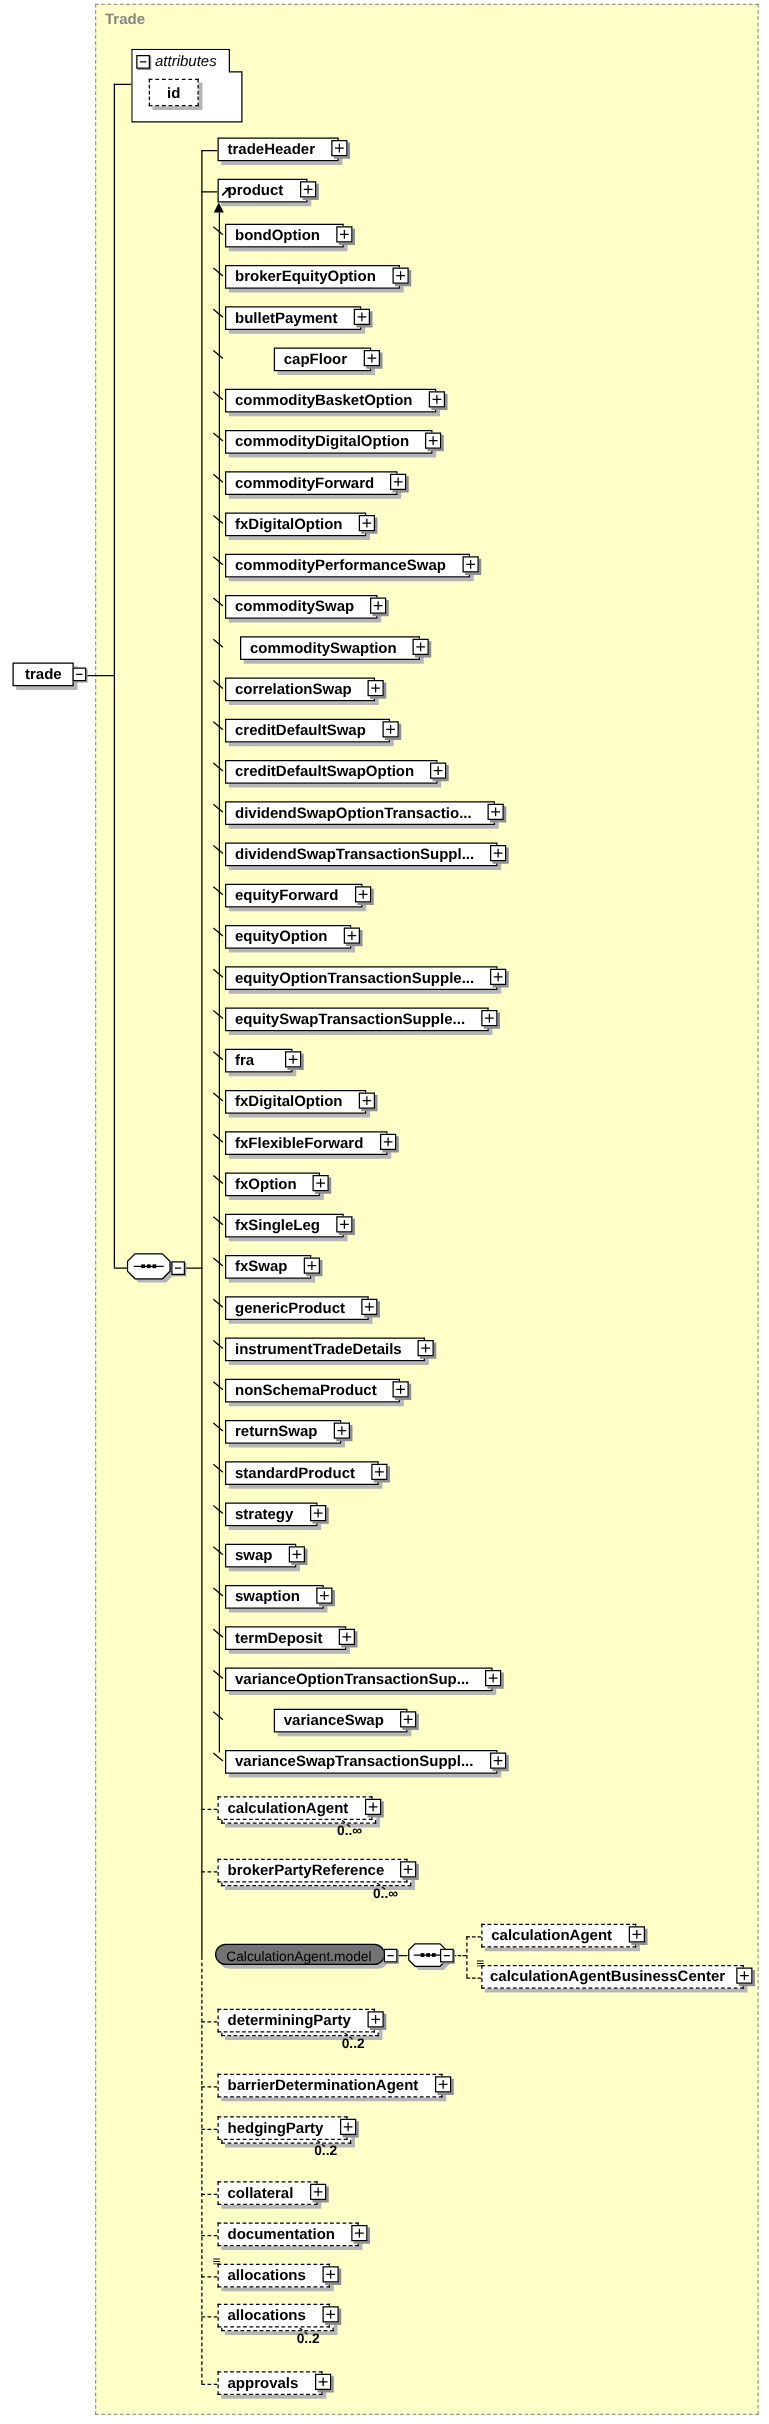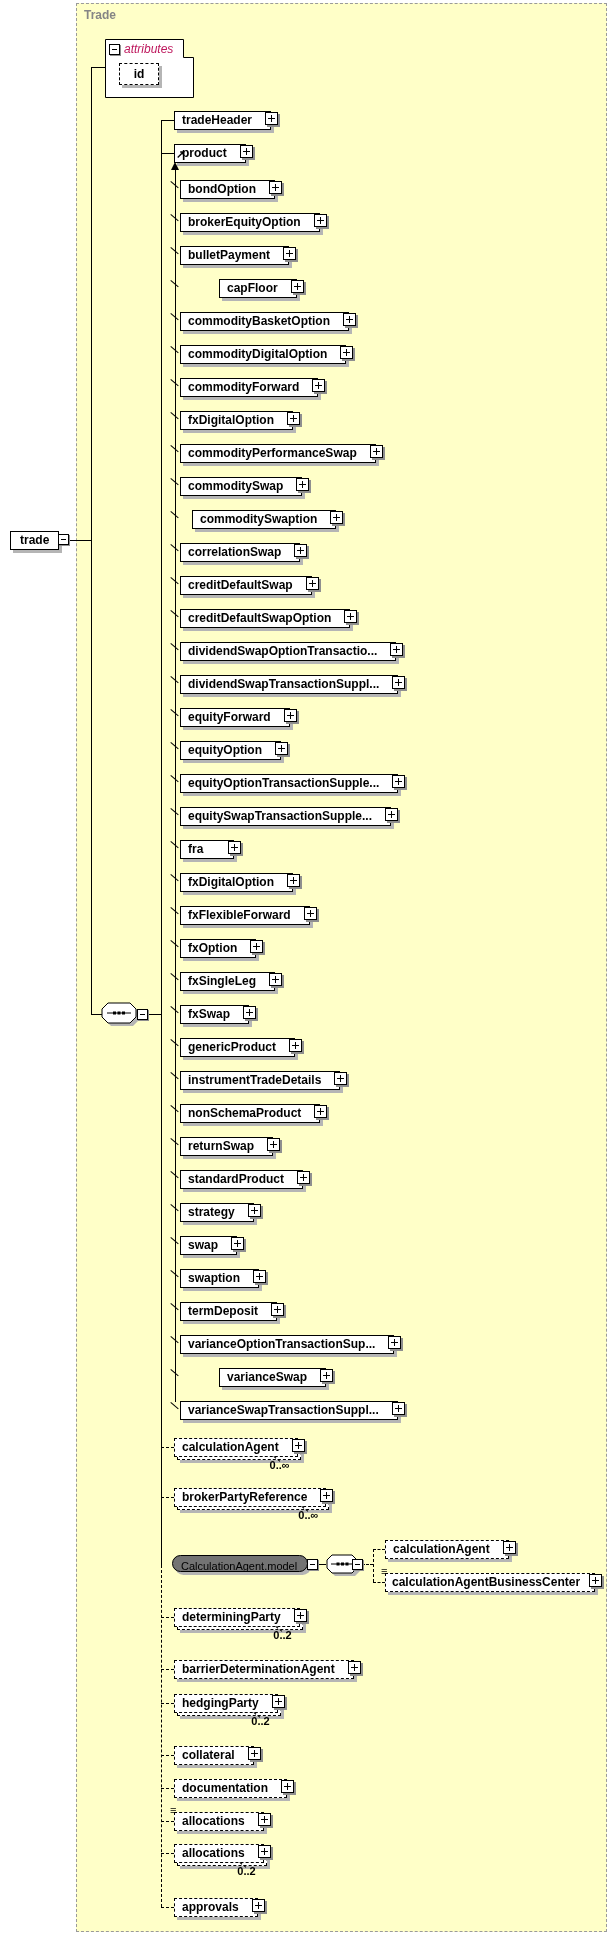--- a/index.html
+++ b/index.html
@@ -32,21 +32,21 @@
           background:#fff;border:1px solid #000;box-shadow:2px 2px 0 #8f8f8f;}
   .expand::before{content:'';position:absolute;left:2px;right:2px;top:5px;height:1px;background:#000;}
   .expand::after{content:'';position:absolute;top:2px;bottom:2px;left:5px;width:1px;background:#000;}
   .collapse{position:absolute;width:11px;height:11px;box-sizing:border-box;background:#fff;
             border:1px solid #000;box-shadow:1px 1px 0 #8f8f8f;}
   .collapse::before{content:'';position:absolute;left:2px;right:2px;top:4px;height:1px;background:#000;}
   .occurs{position:absolute;top:22px;right:8px;font-size:11px;font-weight:bold;color:#000;}
   .otick{position:absolute;top:19px;right:16px;width:8px;height:0;border-top:1px dashed #000;
          transform:rotate(38deg);transform-origin:left top;}
   .nil{position:absolute;left:-4px;top:-7px;font-size:11px;font-weight:bold;color:#000;}
-  .attr-label{position:absolute;left:124px;top:42px;font-size:12px;font-style:italic;color:#be185d;}
+  .attr-label{position:absolute;left:124px;top:42px;font-size:12px;font-style:italic;color:#000000;}
   .idbox{position:absolute;left:119px;top:63px;width:40px;height:22px;box-sizing:border-box;
          background:#fff;border:1px dashed #000;box-shadow:3px 3px 0 #b5b5b5;
          text-align:center;line-height:20px;font-size:12px;font-weight:bold;}
 </style>
 </head>
 <body>
 
 <div id="stage">
 
   <div class="frame"></div>

